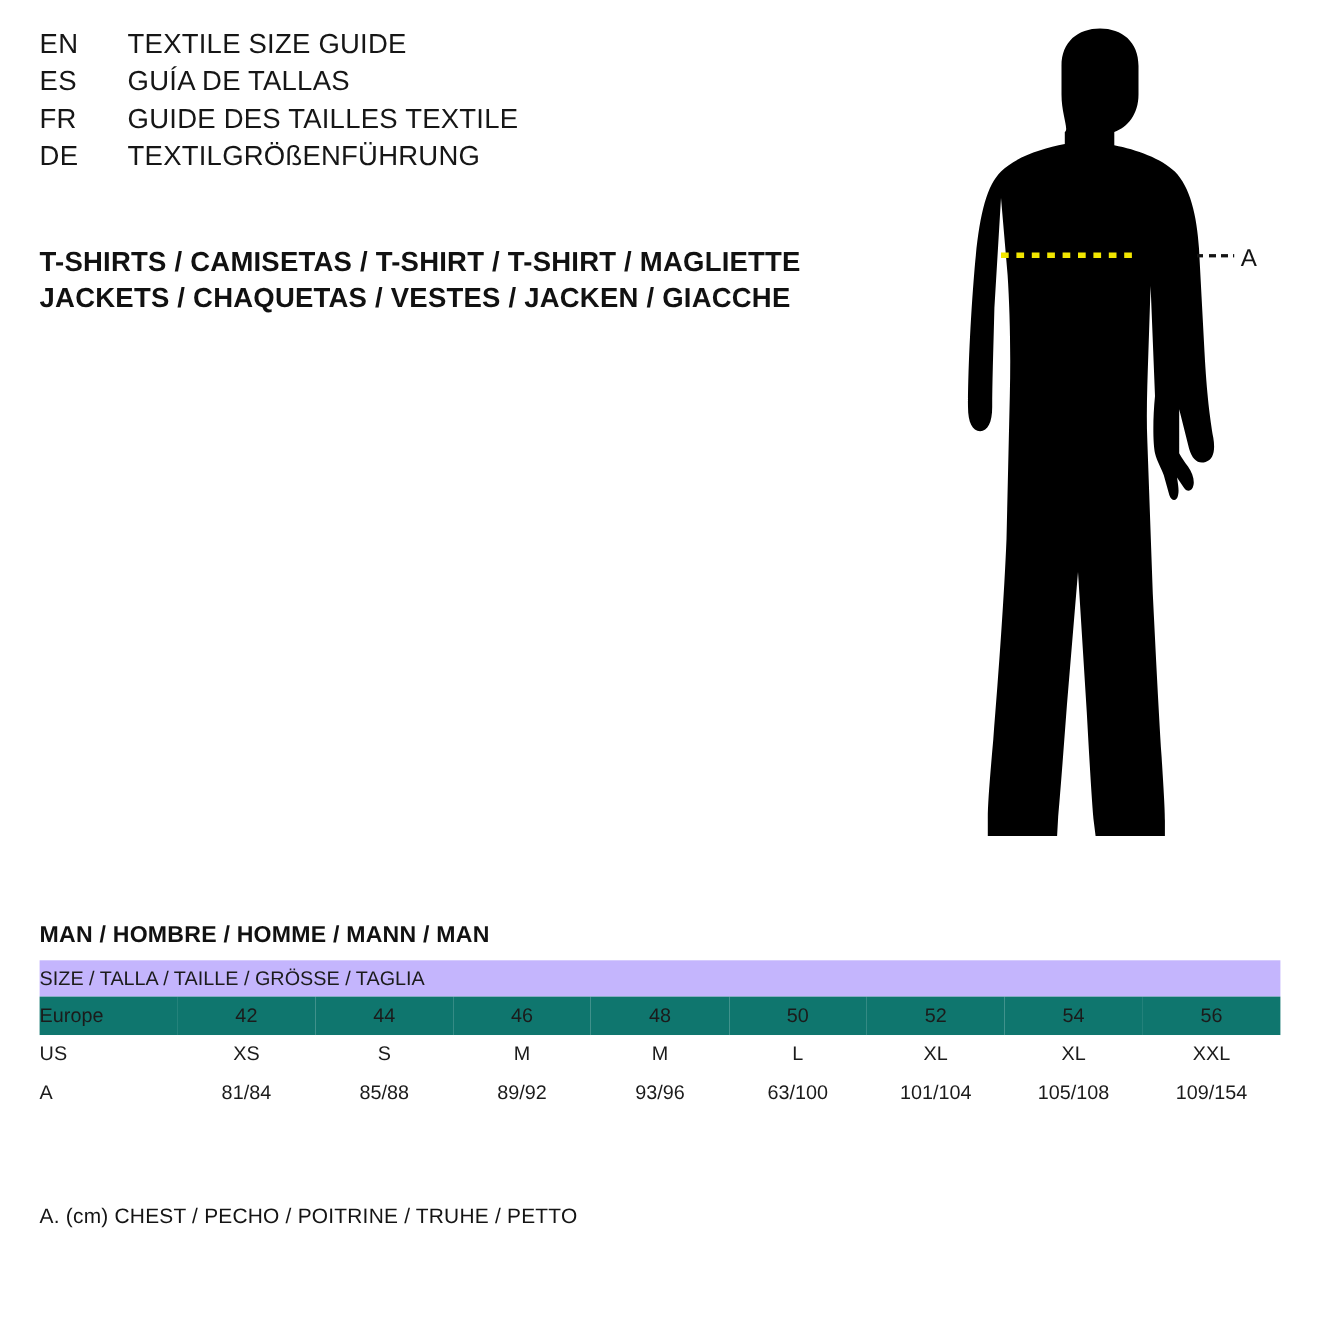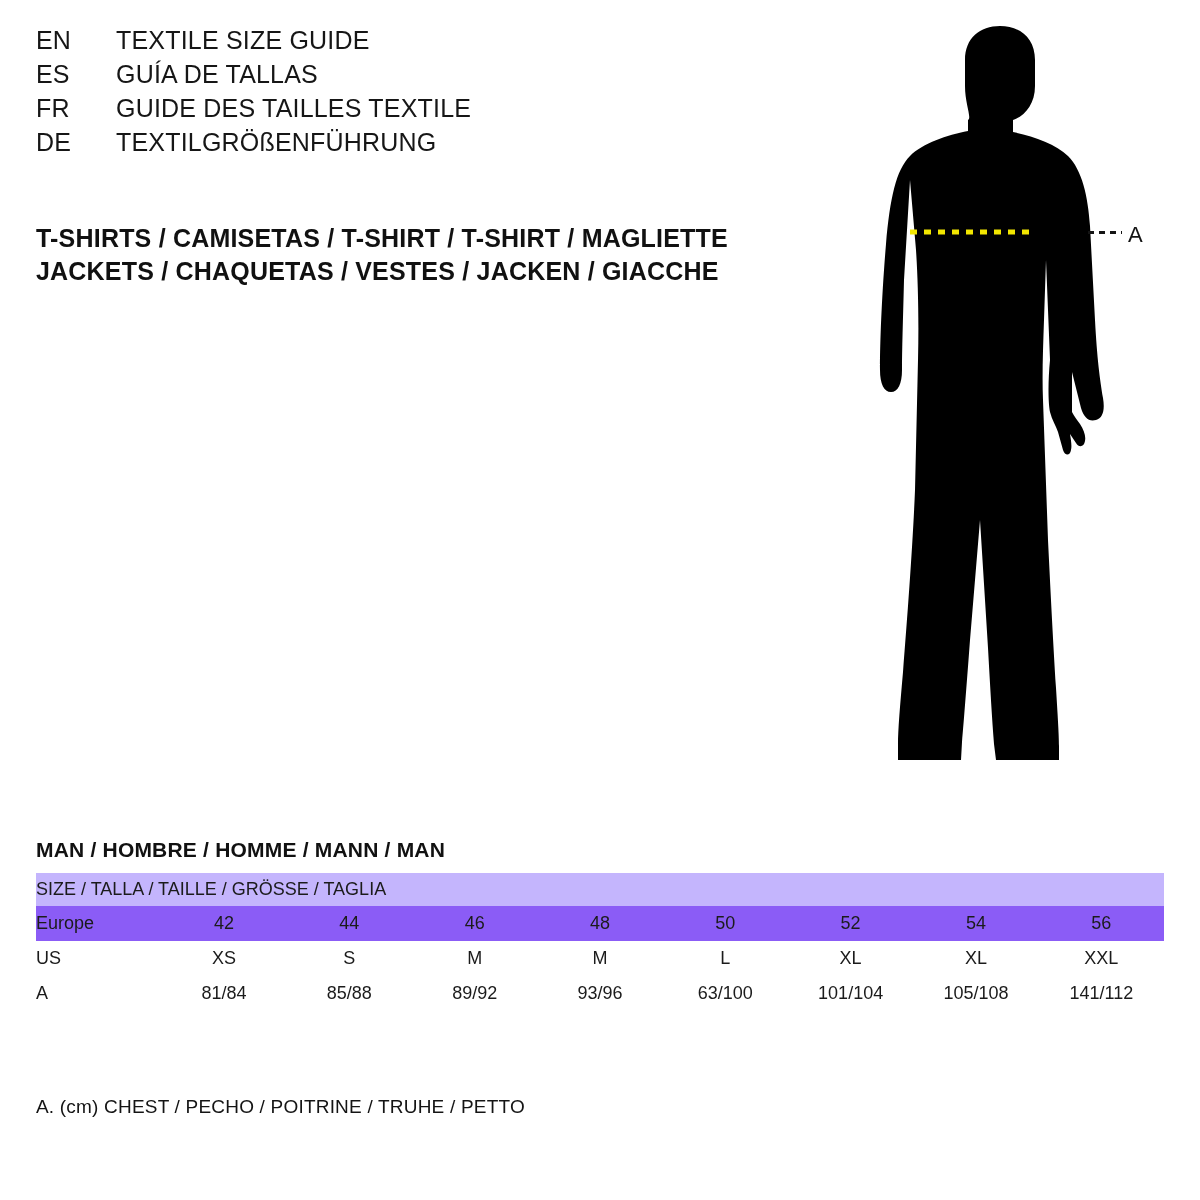--- a/index.html
+++ b/index.html
@@ -114,21 +114,21 @@
     padding: 7px 0 7px 0;
     vertical-align: middle;
   }
   tr.band-dark td {
     background: #c4b5fd;
     font-size: 18px;
     padding-top: 6px;
     padding-bottom: 6px;
   }
   tr.band-light td {
-    background: #8b5cf6;
+    background: #0f766e;
   }
   tr.band-white td {
     background: #ffffff;
   }
   td.rowlabel {
     padding-left: 8px;
     text-align: left;
     width: 168px;
   }
   td.val {
@@ -270,19 +270,19 @@
       </tr>
       <tr class="band-white">
         <td class="rowlabel">A</td>
         <td class="val">81/84</td>
         <td class="val">85/88</td>
         <td class="val">89/92</td>
         <td class="val">93/96</td>
         <td class="val">63/100</td>
         <td class="val">101/104</td>
         <td class="val">105/108</td>
-        <td class="val">141/112</td>
+        <td class="val">109/154</td>
       </tr>
     </tbody>
   </table>
 </div>
 
 <div class="footnote">A. (cm) CHEST / PECHO / POITRINE / TRUHE / PETTO</div>
 
 </body></html>

